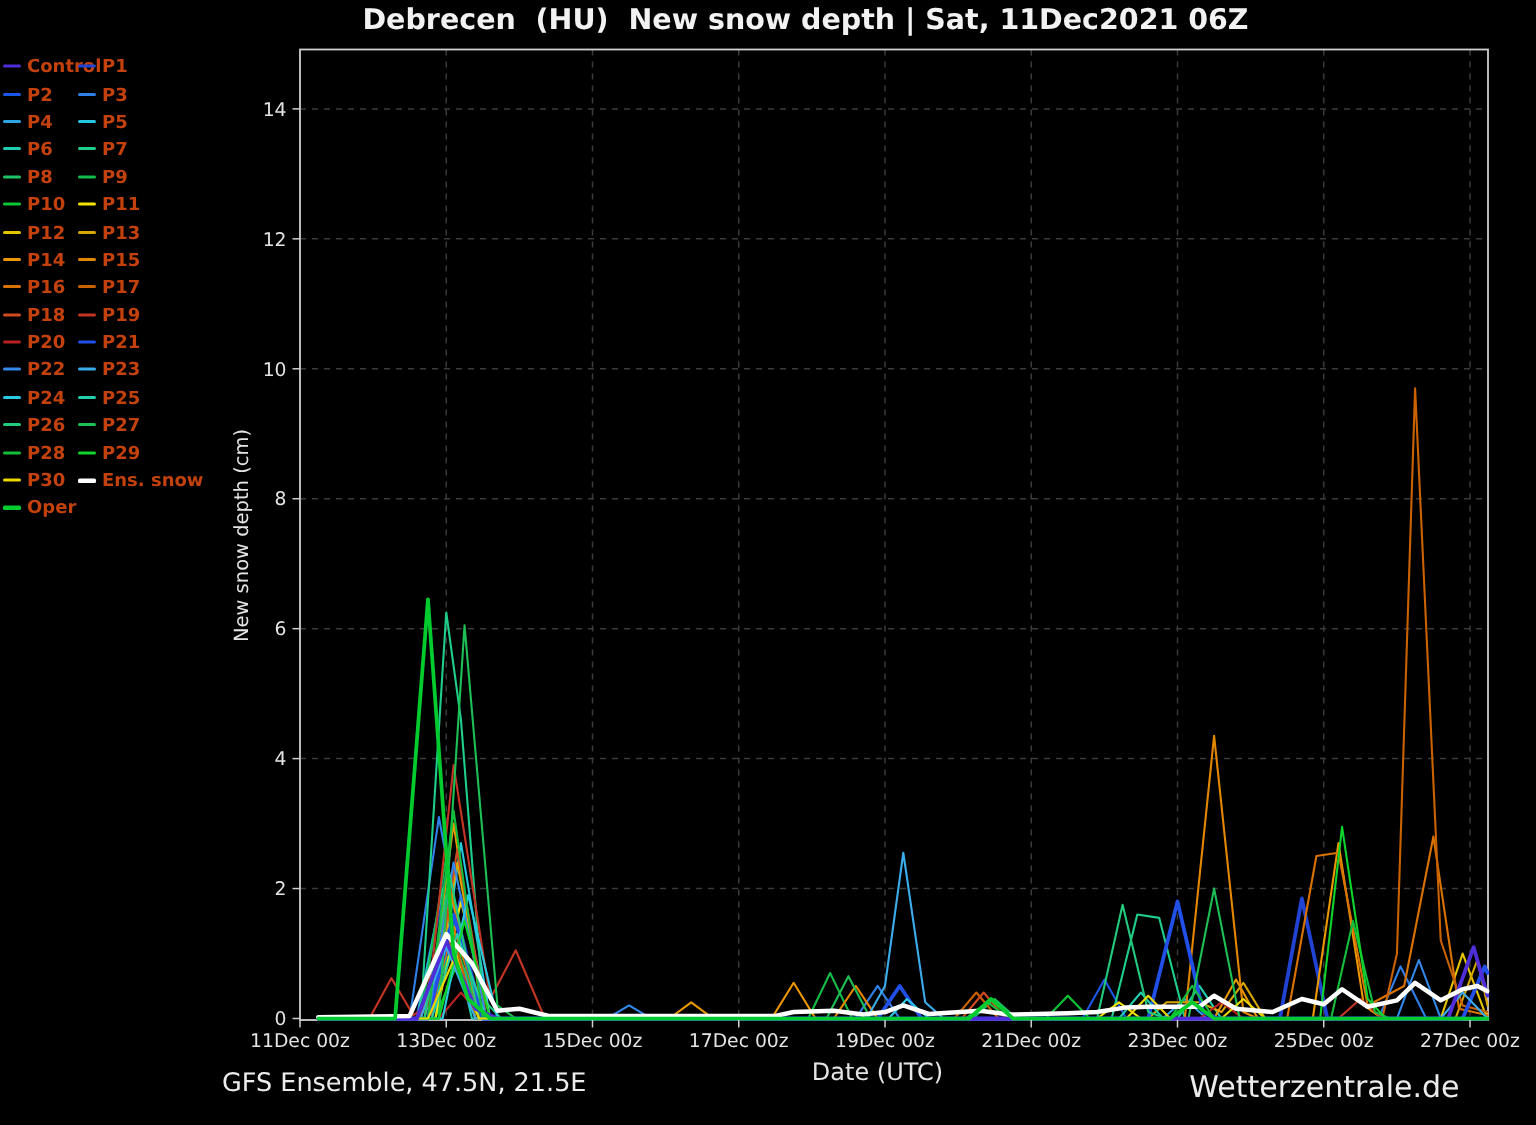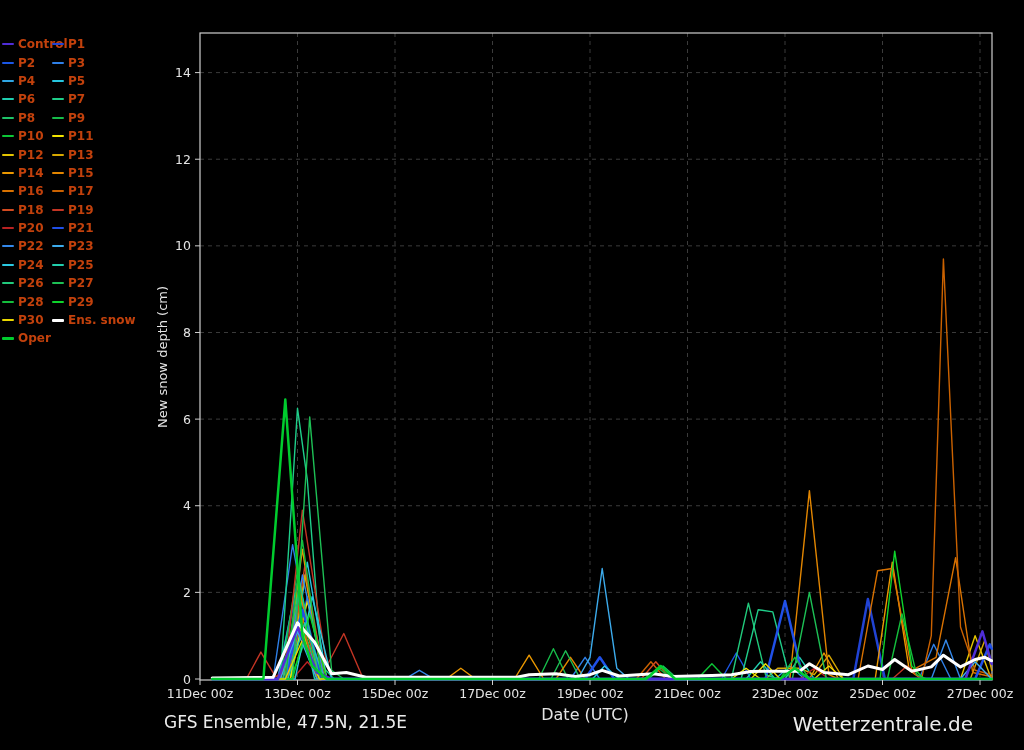--- a/index.html
+++ b/index.html
@@ -11,29 +11,30 @@
   .legend-col{position:absolute;top:35px;}
   .legend-col.c1{left:2px;}
   .legend-col.c2{left:52px;}
   .lrow{display:flex;align-items:center;height:18.4px;}
   .sw{display:inline-block;width:12px;flex:0 0 12px;margin-right:4px;border-radius:1px;}
   .lbl{font-size:12px;color:#c2410c;white-space:nowrap;font-weight:bold;}
   .ylab{position:absolute;left:162px;top:357px;transform:translate(-50%,-50%) rotate(-90deg);
         color:#e4e4e4;font-size:13px;white-space:nowrap;}
   .xlab{position:absolute;left:585px;top:705px;transform:translateX(-50%);
         color:#e4e4e4;font-size:16px;}
-  .foot-left{position:absolute;left:148px;top:712px;color:#ececec;font-size:17px;margin-left:16px;}
+  .foot-left{position:absolute;left:148px;top:712px;color:#ececec;font-size:17px;}
   .foot-right{position:absolute;left:973px;top:712px;transform:translateX(-100%);
         color:#ececec;font-size:20px;}
   text{font-family:"DejaVu Sans","Liberation Sans",sans-serif;}
 </style>
 </head>
 <body>
 
 <div class="page">
+  <div class="title">Debrecen  (HU)  New snow depth | Sat, 11Dec2021 06Z</div>
 
   <div class="legend-col c1">
       <div class="lrow">
         <span class="sw" style="background: rgb(79, 45, 216); height: 2.5px;"></span>
         <span class="lbl">Control</span>
       </div>
       <div class="lrow">
         <span class="sw" style="background: rgb(27, 87, 230); height: 2px;"></span>
         <span class="lbl">P2</span>
       </div>

